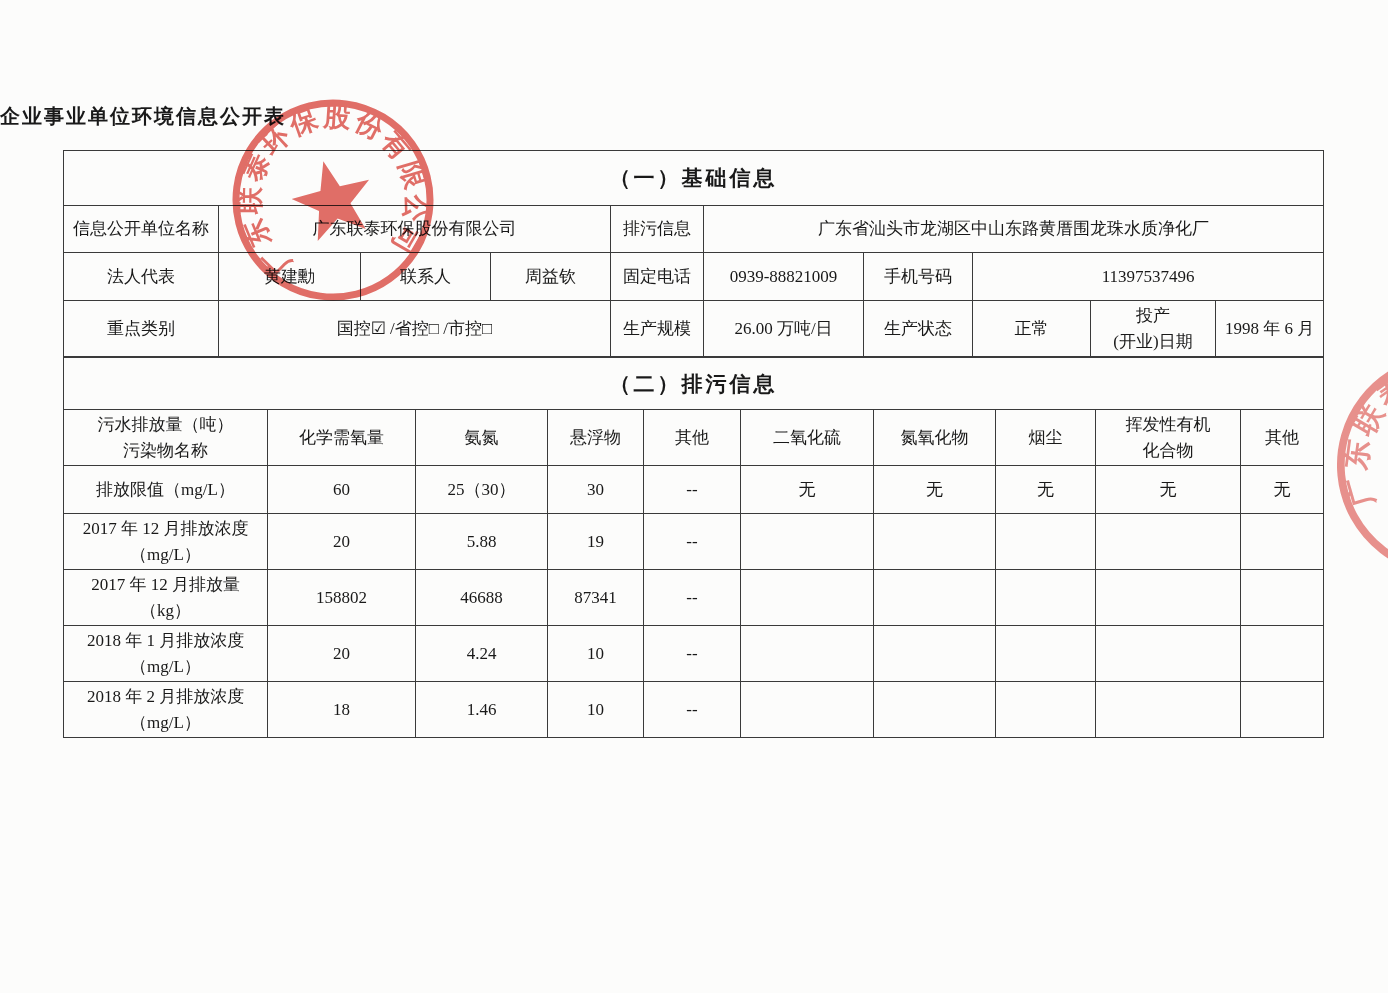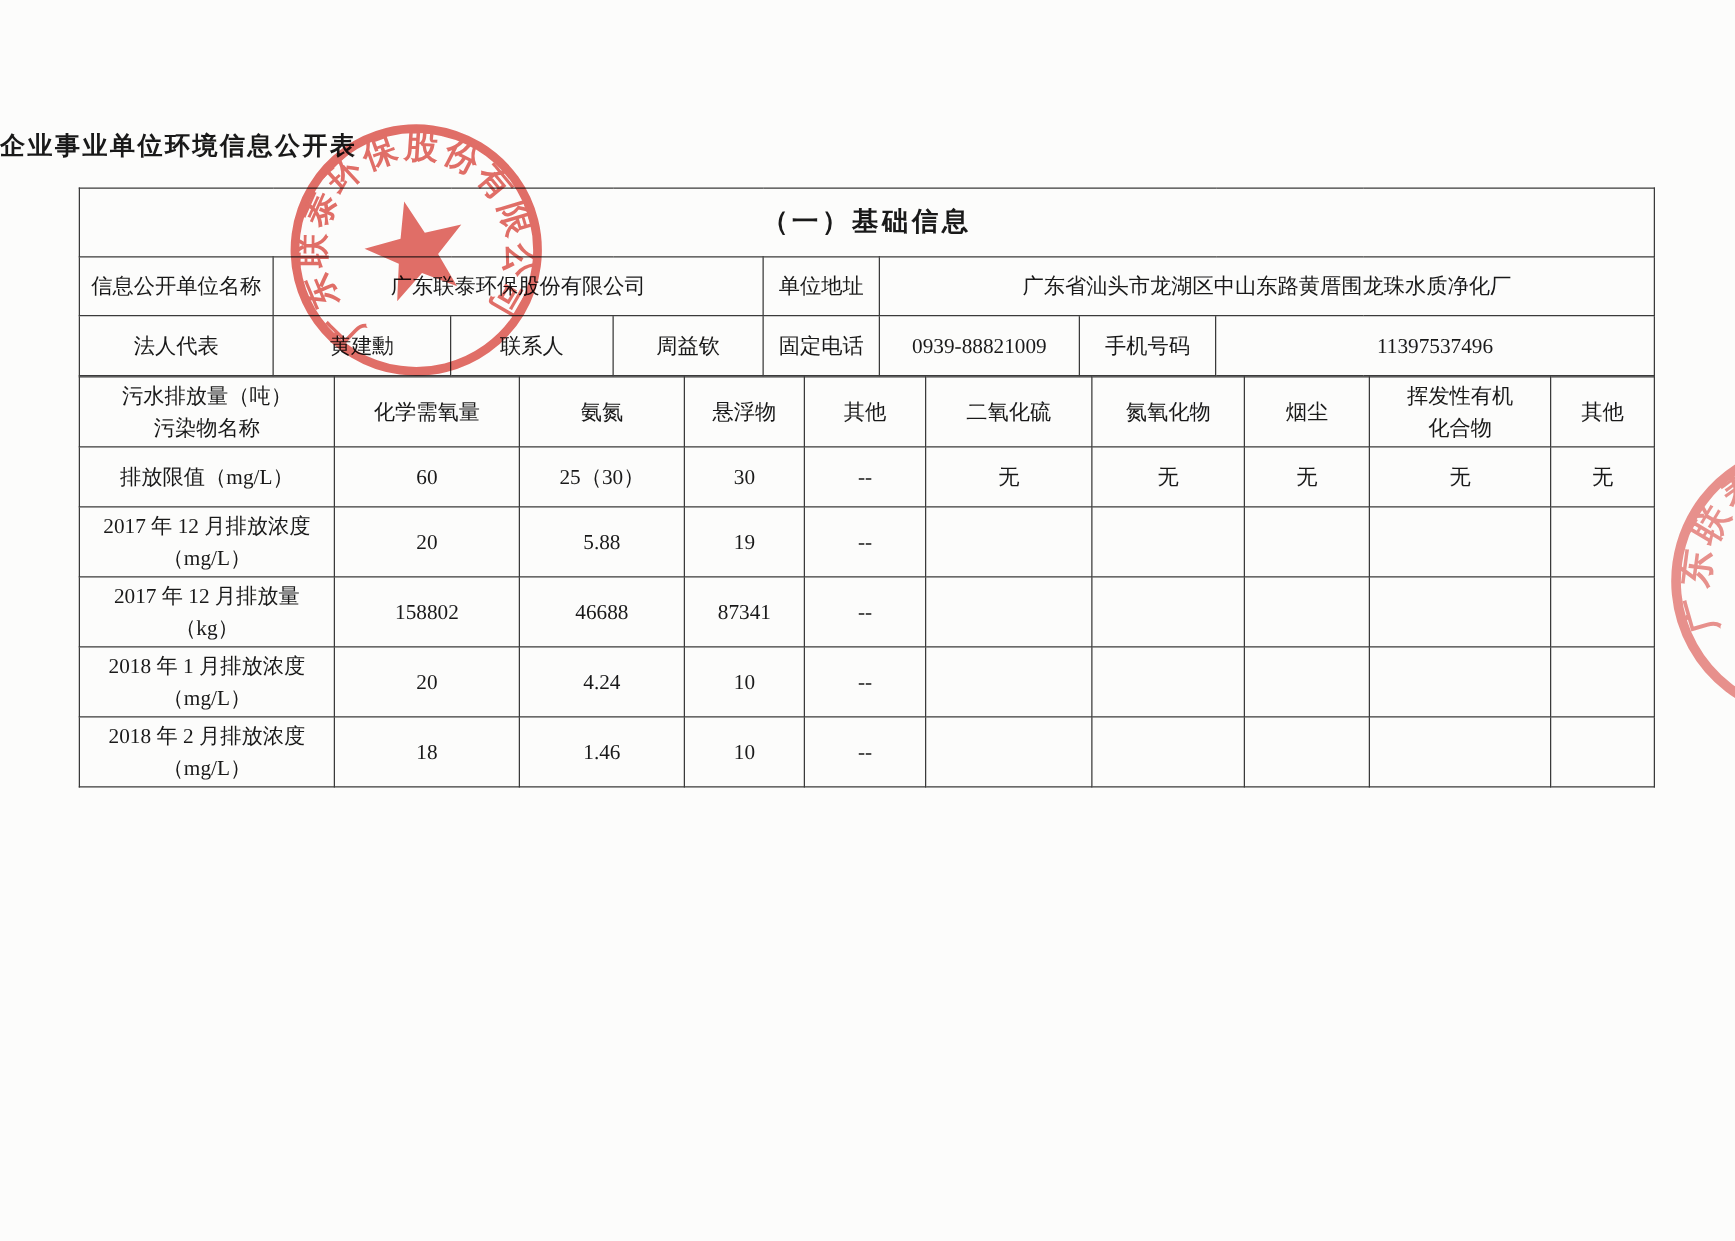--- a/index.html
+++ b/index.html
@@ -69,50 +69,64 @@
           <col style="width:125px">
         <col style="width:108px">
       </colgroup>
       <tbody>
           <tr style="height:55px">
         <td colspan="10" class="section-cell">（一）基础信息</td>
       </tr>
       <tr style="height:47px">
         <td>信息公开单位名称</td>
         <td colspan="3">广东联泰环保股份有限公司</td>
-        <td>单位地址</td>
+        <td>排污信息</td>
         <td colspan="5">广东省汕头市龙湖区中山东路黄厝围龙珠水质净化厂</td>
       </tr>
       <tr style="height:48px">
         <td>法人代表</td>
         <td>黄建勳</td>
         <td>联系人</td>
         <td>周益钦</td>
         <td>固定电话</td>
         <td>0939-88821009</td>
         <td>手机号码</td>
         <td colspan="3">11397537496</td>
+      </tr>
+      <tr style="height:53px">
+        <td>重点类别</td>
+        <td colspan="3">国控☑ /省控□ /市控□</td>
+        <td>生产规模</td>
+        <td>26.00 万吨/日</td>
+        <td>生产状态</td>
+        <td>正常</td>
+        <td>投产
+(开业)日期</td>
+        <td>1998 年 6 月</td>
       </tr>
     </tbody>
       </table>
 
     <table>
       <colgroup>
         <col style="width:204px">
           <col style="width:148px">
           <col style="width:132px">
         <col style="width:96px">
           <col style="width:97px">
           <col style="width:133px">
         <col style="width:122px">
           <col style="width:100px">
           <col style="width:145px">
         <col style="width:83px">
       </colgroup>
       <tbody>
+          <tr style="height:52px">
+        <td colspan="10" class="section-cell">（二）排污信息</td>
+      </tr>
       <tr style="height:54px">
         <td>污水排放量（吨）
 污染物名称</td>
         <td>化学需氧量</td>
         <td>氨氮</td>
         <td>悬浮物</td>
         <td>其他</td>
         <td>二氧化硫</td>
         <td>氮氧化物</td>
         <td>烟尘</td>

